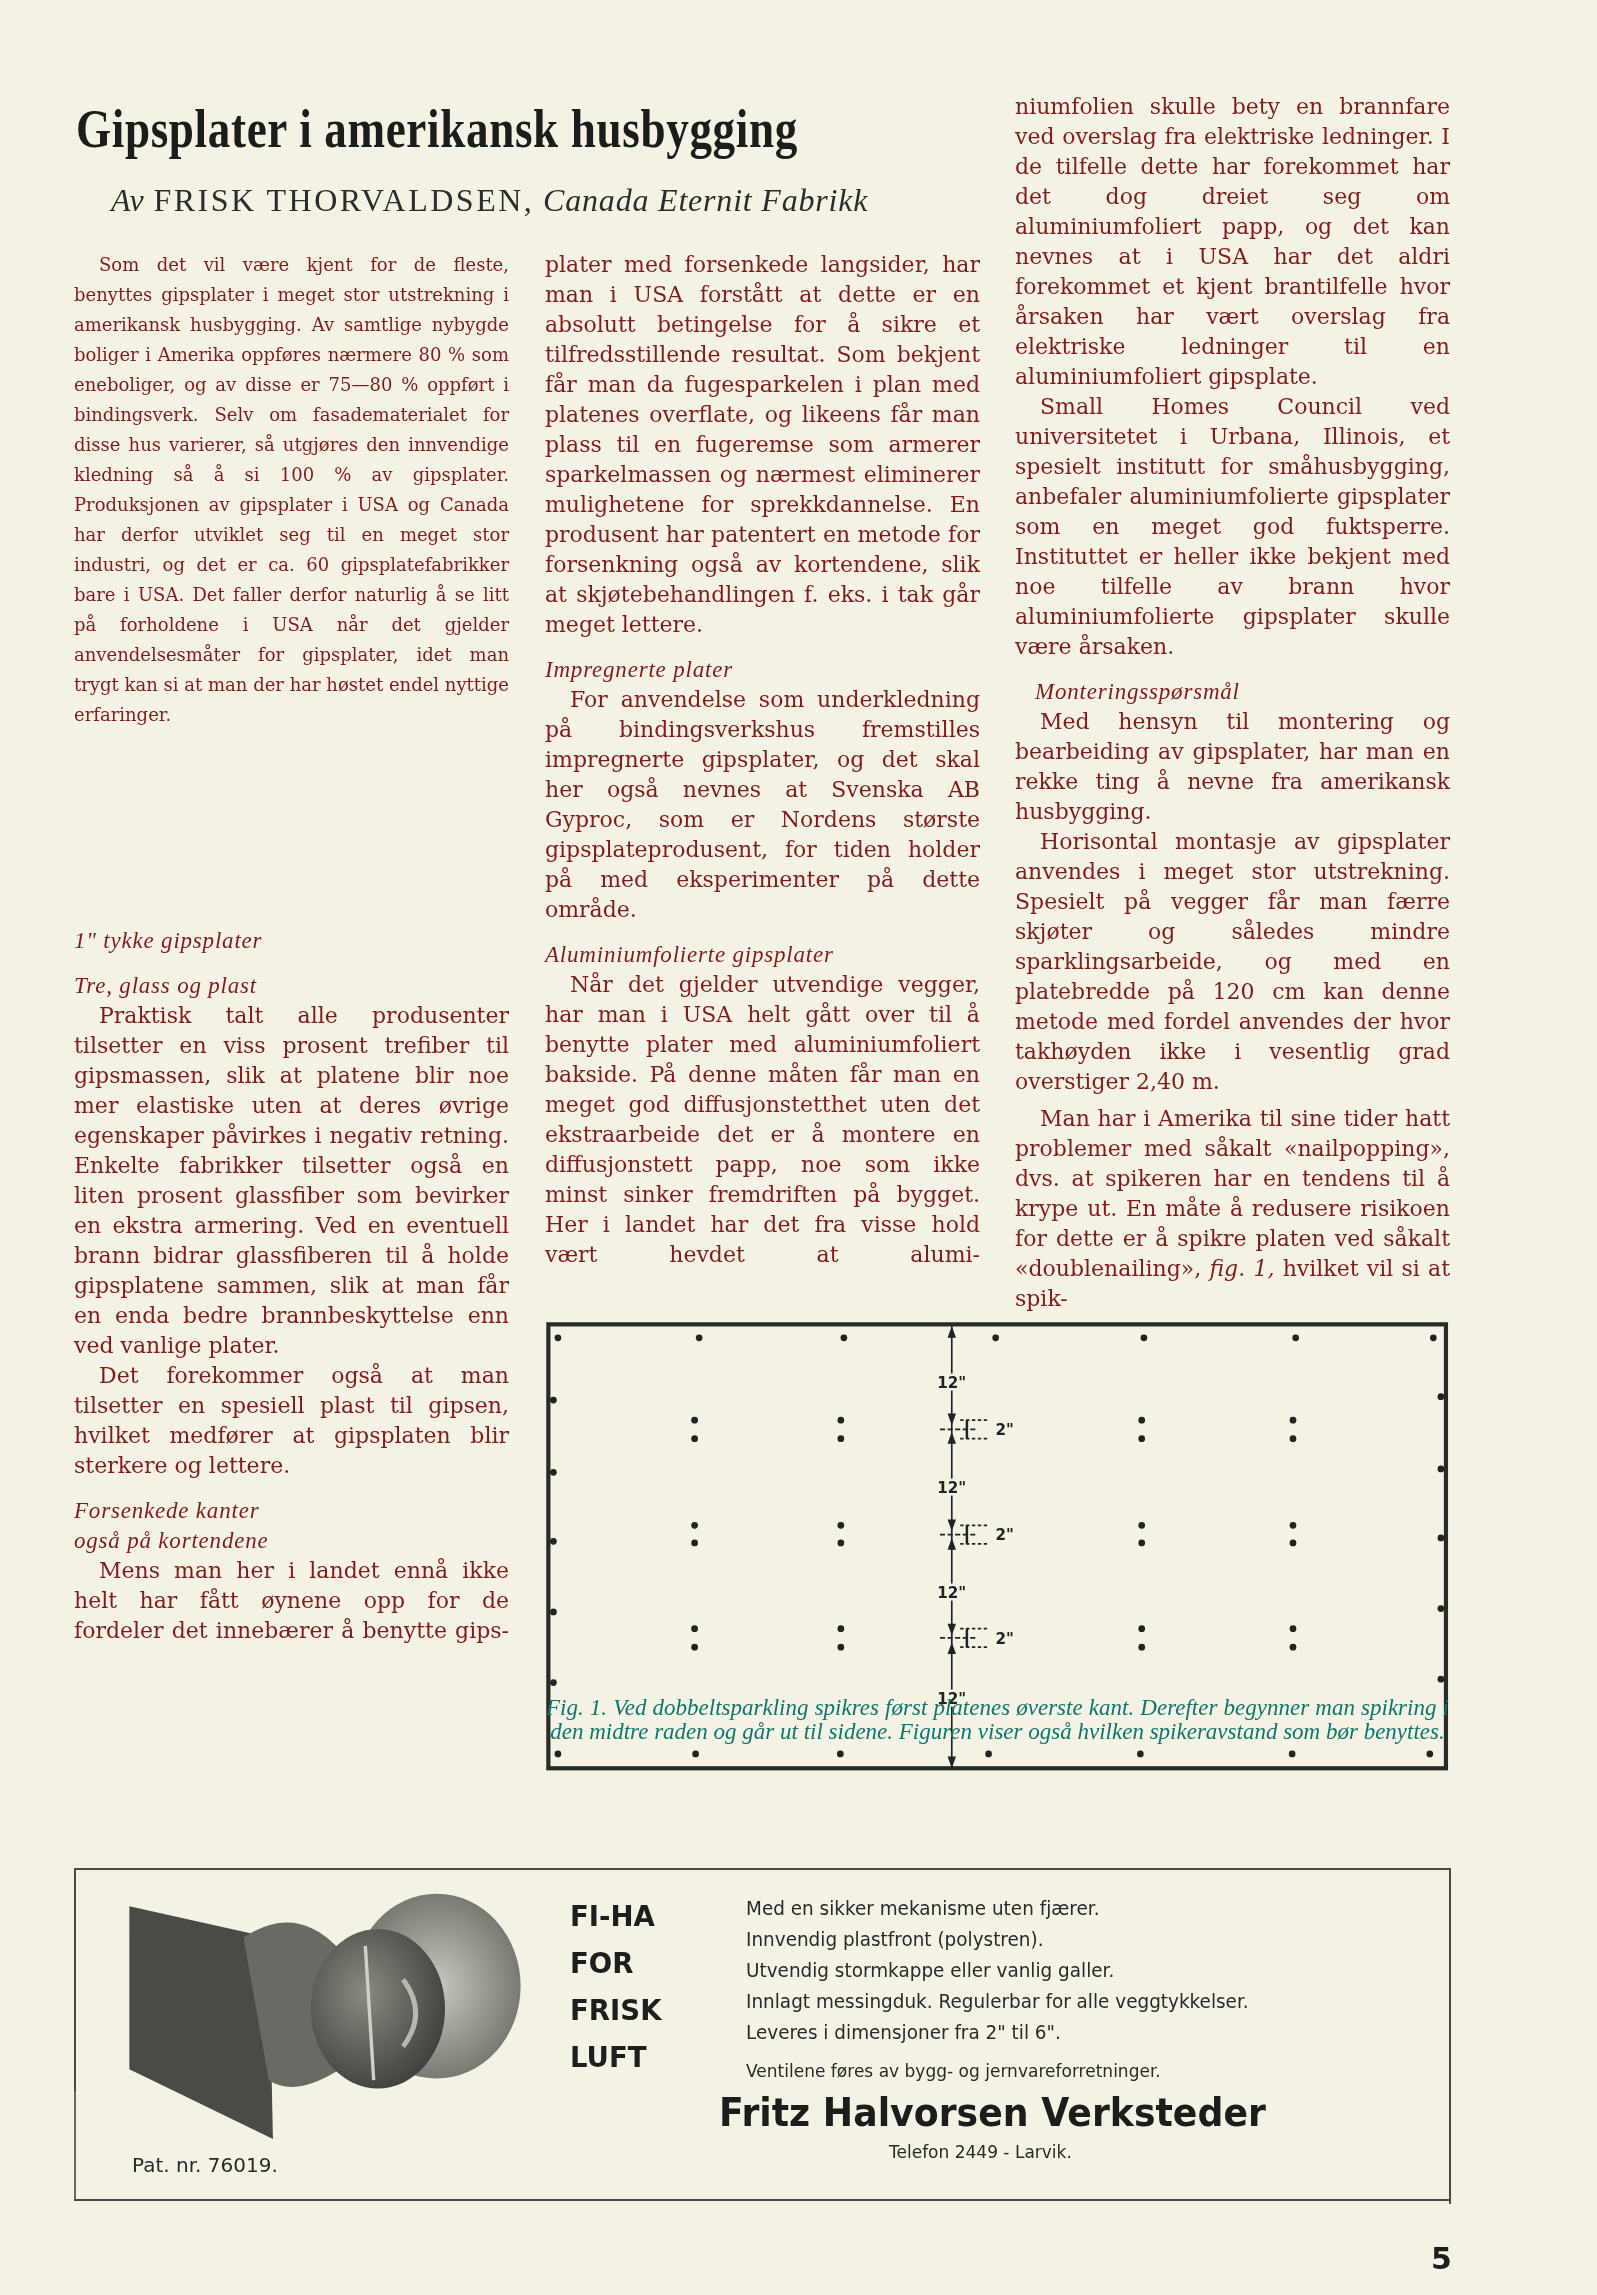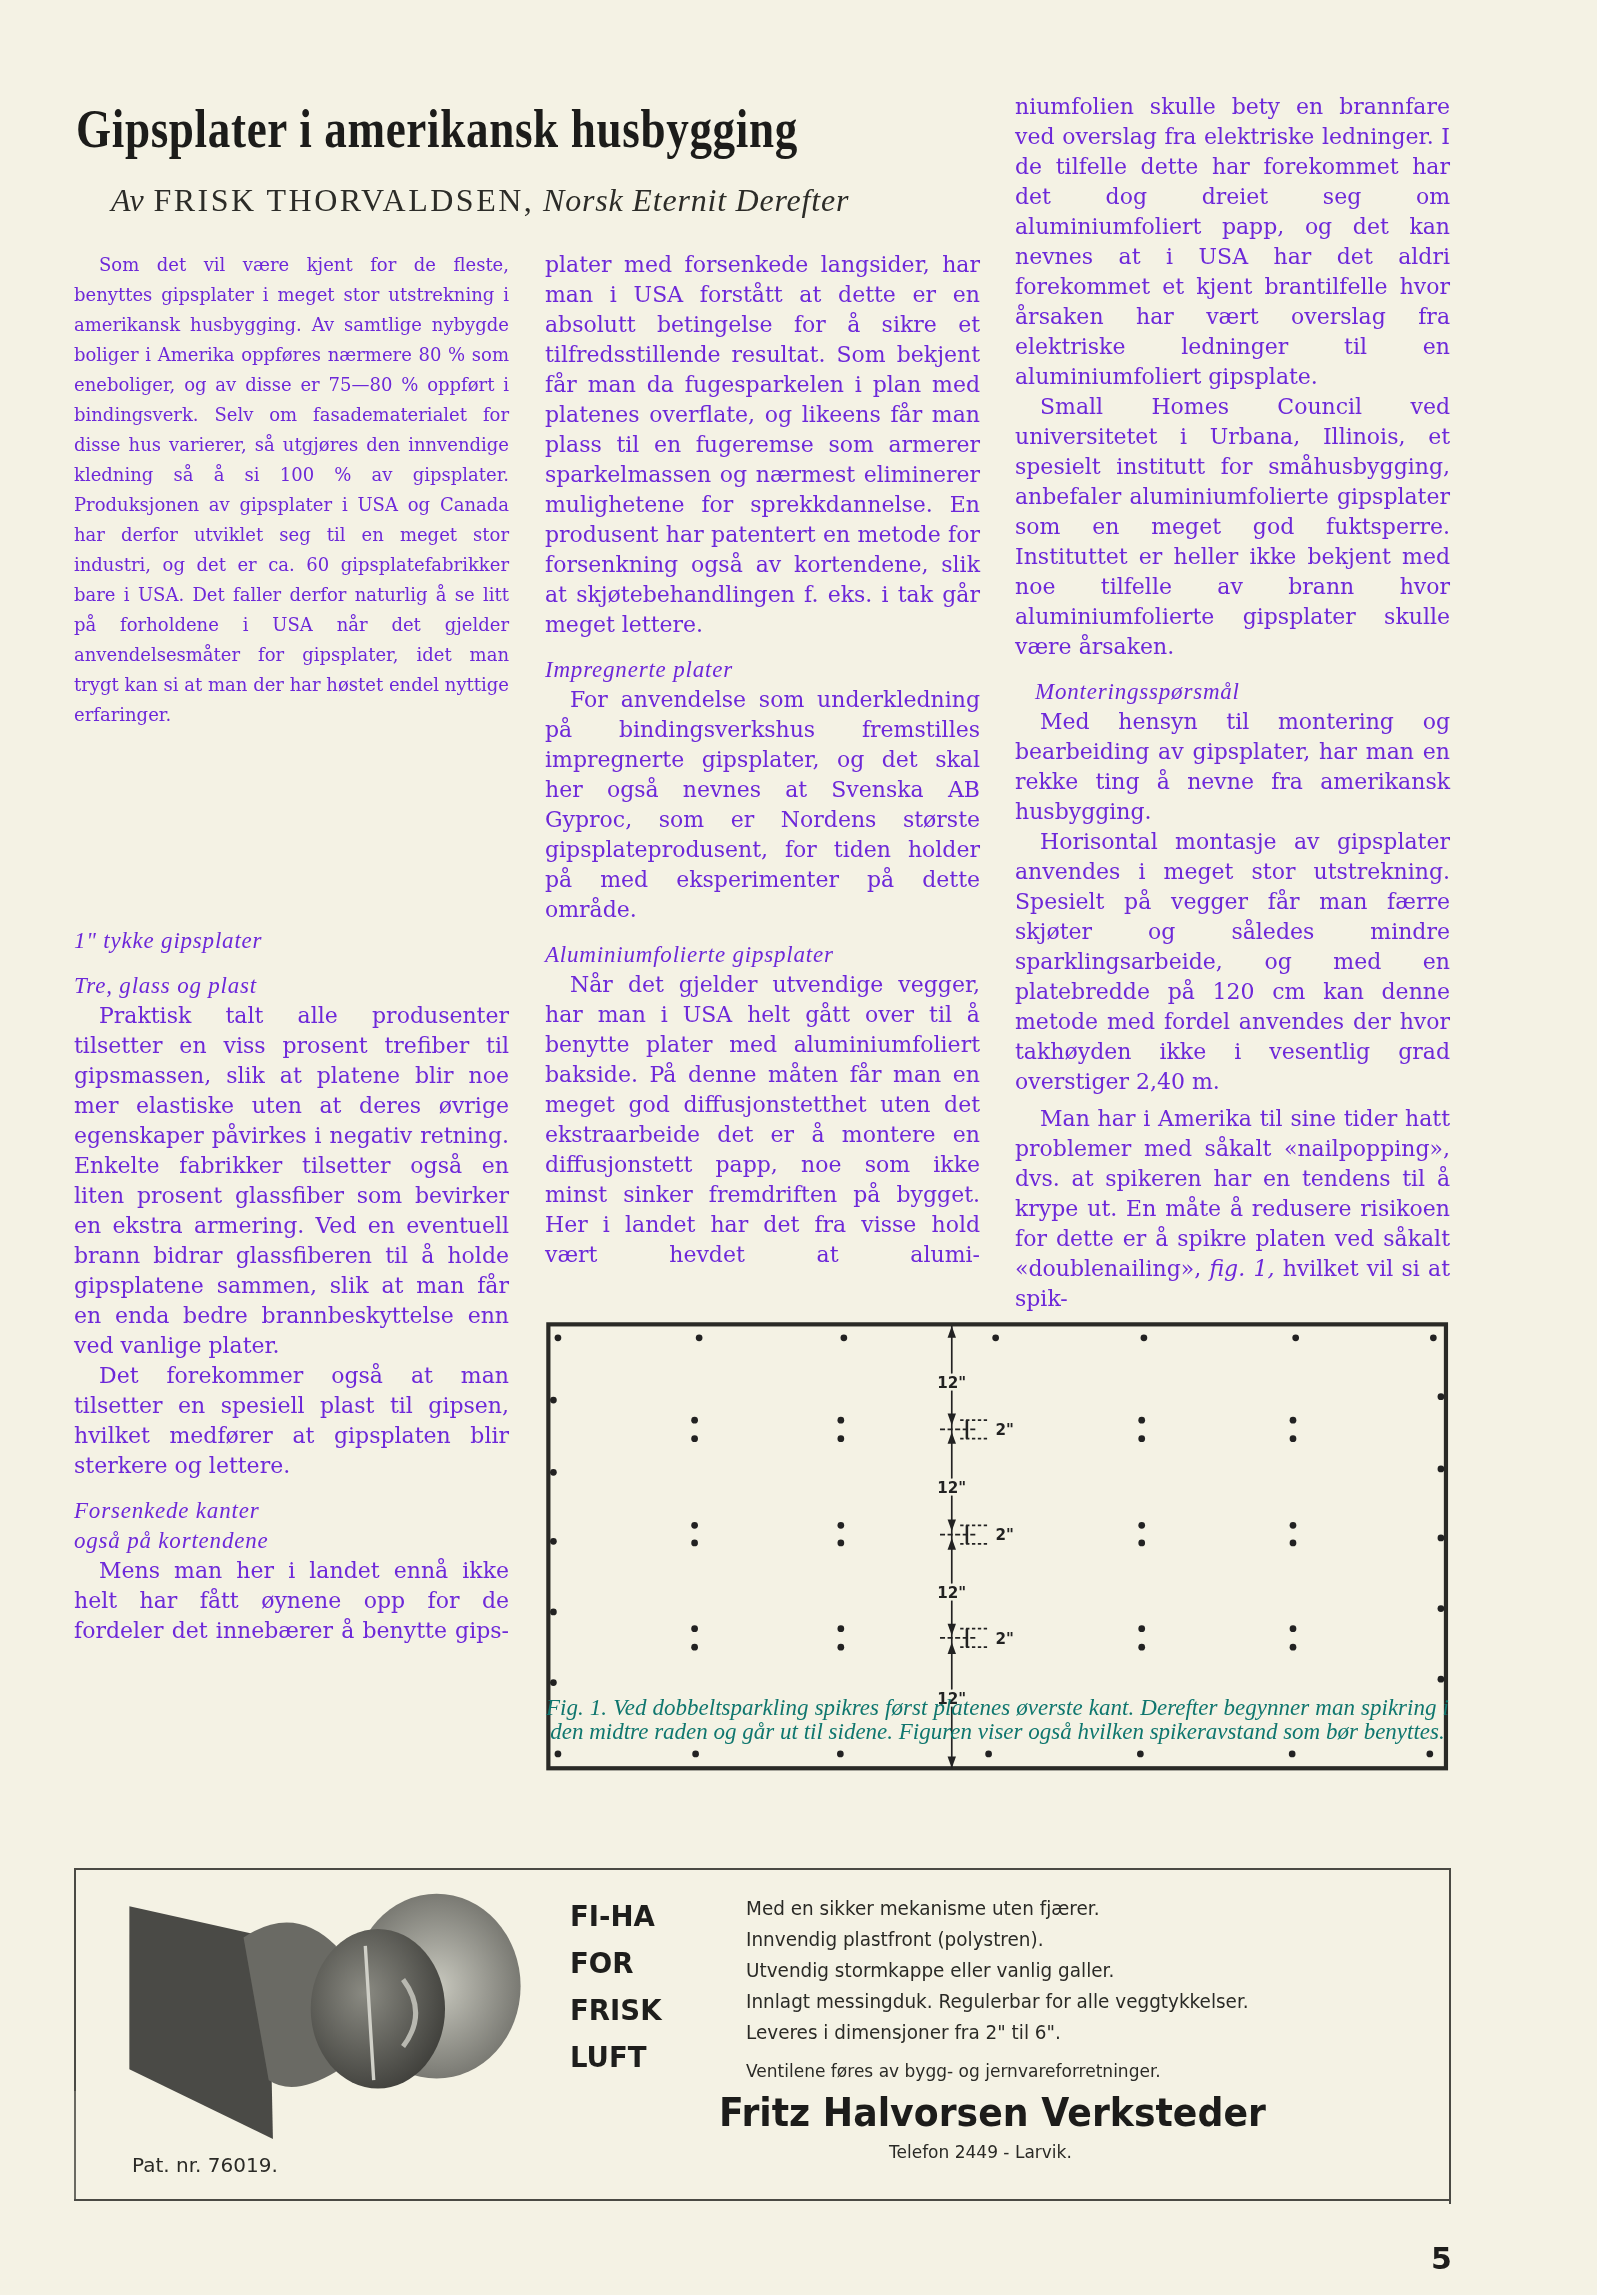--- a/index.html
+++ b/index.html
@@ -30,21 +30,21 @@
     font-size: 32px;
     letter-spacing: 0.8px;
     color: #2c2c28;
     white-space: nowrap;
   }
   .byline .caps { font-style: normal; letter-spacing: 2.5px; }
   .col {
     position: absolute;
     text-align: justify;
     font-family: "DejaVu Serif", serif;
-    color: #6d28d9;
+    color: #7f1d1d;
   }
   .col p { margin: 0; text-indent: 25px; }
   .col p.noind { text-indent: 0; }
   .col h3 {
     margin: 0; font-weight: normal; font-style: italic;
     font-family: "Liberation Serif", serif;
     letter-spacing: 0.8px;
   }
   #col1 { left: 74px; top: 250px; width: 435px; font-size: 18px; line-height: 30px; }
   #col1-b { left: 74px; top: 926px; width: 435px; font-size: 22px; line-height: 30px; }
@@ -106,21 +106,21 @@
     color: #1e1e1c;
   }
 </style>
 </head>
 <body>
 
 <div class="title">Gipsplater i amerikansk husbygging</div>
 <div class="byline">
   <span>Av</span>
   <span class="caps">FRISK THORVALDSEN,</span>
-  <span>Norsk Eternit Derefter</span>
+  <span>Canada Eternit Fabrikk</span>
 </div>
 
 <div class="col" id="col1">
   <p>Som det vil være kjent for de fleste, benyttes gipsplater i meget stor utstrekning i amerikansk husbygging. Av samtlige nybygde boliger i Amerika oppføres nærmere 80 % som eneboliger, og av disse er 75—80 % oppført i bindingsverk. Selv om fasadematerialet for disse hus varierer, så utgjøres den innvendige kledning så å si 100 % av gipsplater. Produksjonen av gipsplater i USA og Canada har derfor utviklet seg til en meget stor industri, og det er ca. 60 gipsplatefabrikker bare i USA. Det faller derfor naturlig å se litt på forholdene i USA når det gjelder anvendelsesmåter for gipsplater, idet man trygt kan si at man der har høstet endel nyttige erfaringer.</p>
 </div>
 <div class="col" id="col1-b">
   <h3>1" tykke gipsplater</h3>
   <div class="gap"></div>
   <h3>Tre, glass og plast</h3>
   <p>Praktisk talt alle produsenter tilsetter en viss prosent trefiber til gipsmassen, slik at platene blir noe mer elastiske uten at deres øvrige egenskaper påvirkes i negativ retning. Enkelte fabrikker tilsetter også en liten prosent glassfiber som bevirker en ekstra armering. Ved en eventuell brann bidrar glassfiberen til å holde gipsplatene sammen, slik at man får en enda bedre brannbeskyttelse enn ved vanlige plater.</p>

